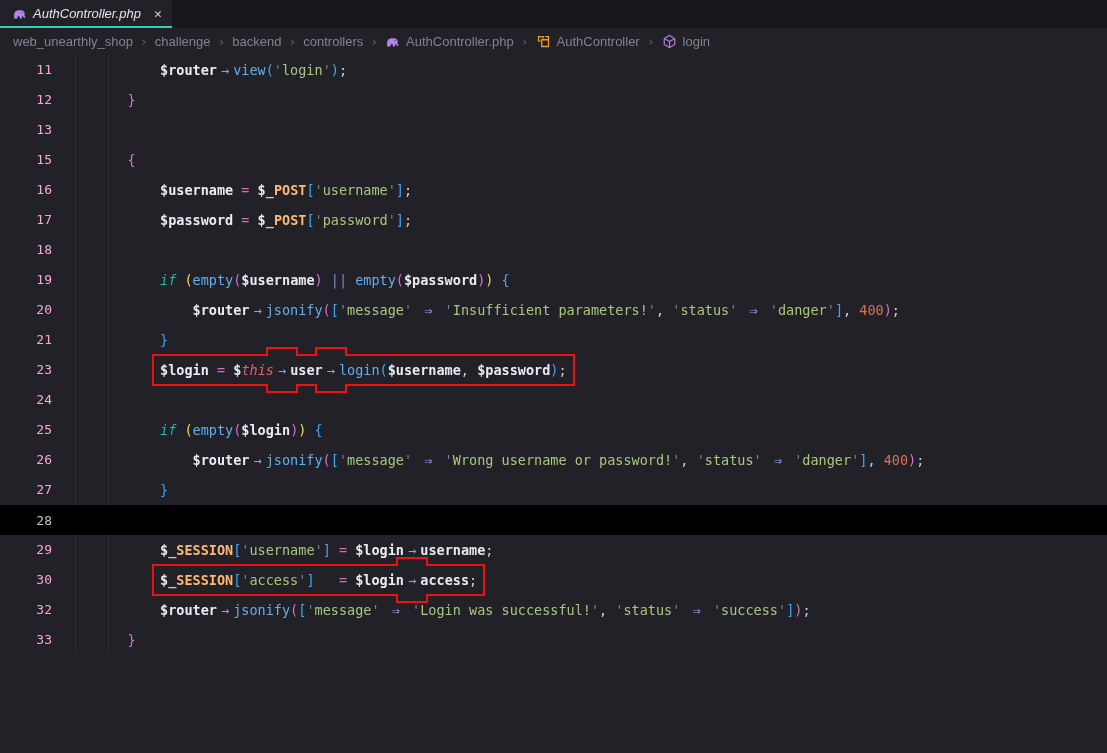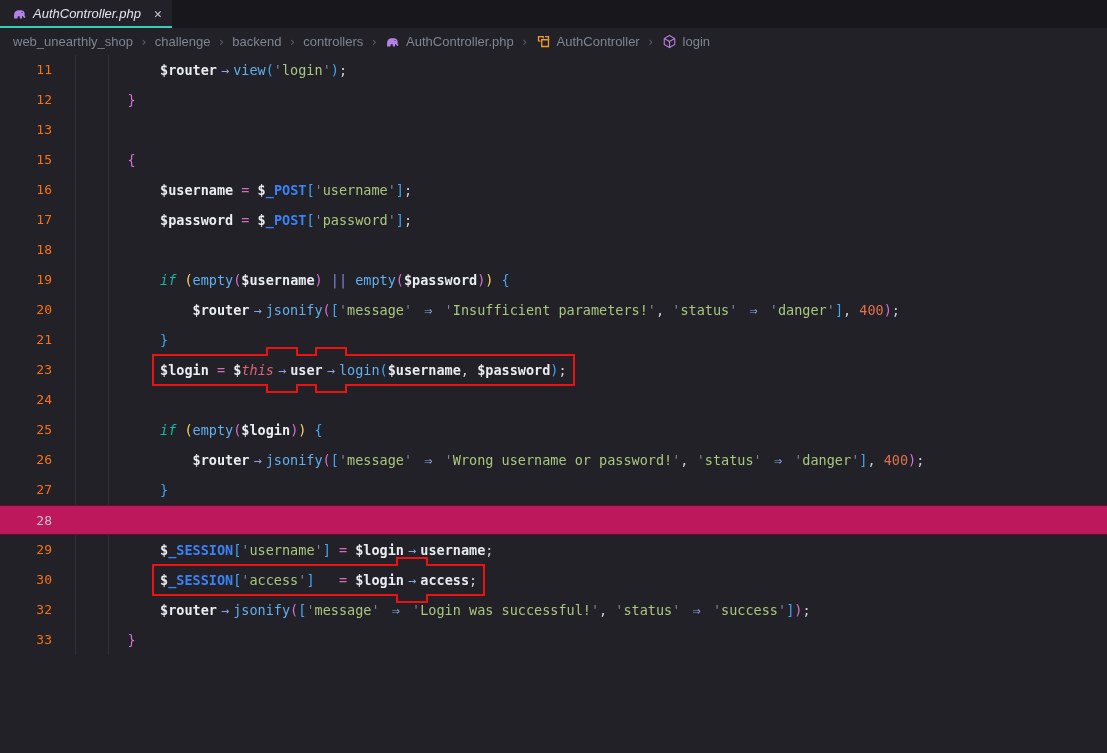--- a/index.html
+++ b/index.html
@@ -35,43 +35,43 @@
   .crumb .ci{display:flex;align-items:center;margin-right:1px;}
   
   .editor{position:relative;}
   .guides{position:absolute;top:0;bottom:0;left:0;right:0;pointer-events:none;z-index:0;}
   .guide{position:absolute;top:0;bottom:0;width:1px;background:rgba(255,255,255,0.065);}
   .codeline{
     display:flex;height:30px;line-height:30px;position:relative;z-index:1;
     box-sizing:border-box;
   }
   .codeline.active{
-    background:#be185d;
+    background:#000000;
     border-top:1px solid rgba(0,0,0,0.5);
     border-bottom:1px solid rgba(0,0,0,0.5);
   }
   .gutter{
     width:52px;padding-right:23px;flex:none;text-align:right;
-    color:#f97316;font-size:13px;font-family:"DejaVu Sans Mono", monospace;
+    color:#f9a8d4;font-size:13px;font-family:"DejaVu Sans Mono", monospace;
     user-select:none;
   }
   .codeline.active .gutter{color:#bfc3c9;}
   .lc{
     white-space:pre;font-family:"DejaVu Sans Mono", monospace;
     font-size:13.5px;color:#cfd3dc;padding-left:20px;
   }
   .boxwrap{
     outline:2.5px solid #ec1212;outline-offset:6px;margin-top:36px;
   }
   
   .tk-ws{}
   .tk-v{color:#e9ecf2;font-weight:bold;}
   .tk-pr{color:#e6e9ef;font-weight:bold;}
   .tk-sig{color:#e9ecf2;font-weight:bold;}
-  .tk-sg{color:#3b82f6;font-weight:bold;}
+  .tk-sg{color:#fdba74;font-weight:bold;}
   .tk-th{color:#e06075;font-style:italic;}
   .tk-kw{color:#c678dd;}
   .tk-ctl{color:#14b8a6;font-style:italic;}
   .tk-fn{color:#61afef;}
   .tk-q{color:#7d8595;}
   .tk-s{color:#a9c77d;}
   .tk-n{color:#e0704f;}
   .tk-eq{color:#d16fb8;}
   .tk-ar,.tk-dar{color:#8ba3e8;display:inline-block;width:2ch;text-align:center;}
   .tk-or{color:#7d88dd;}

